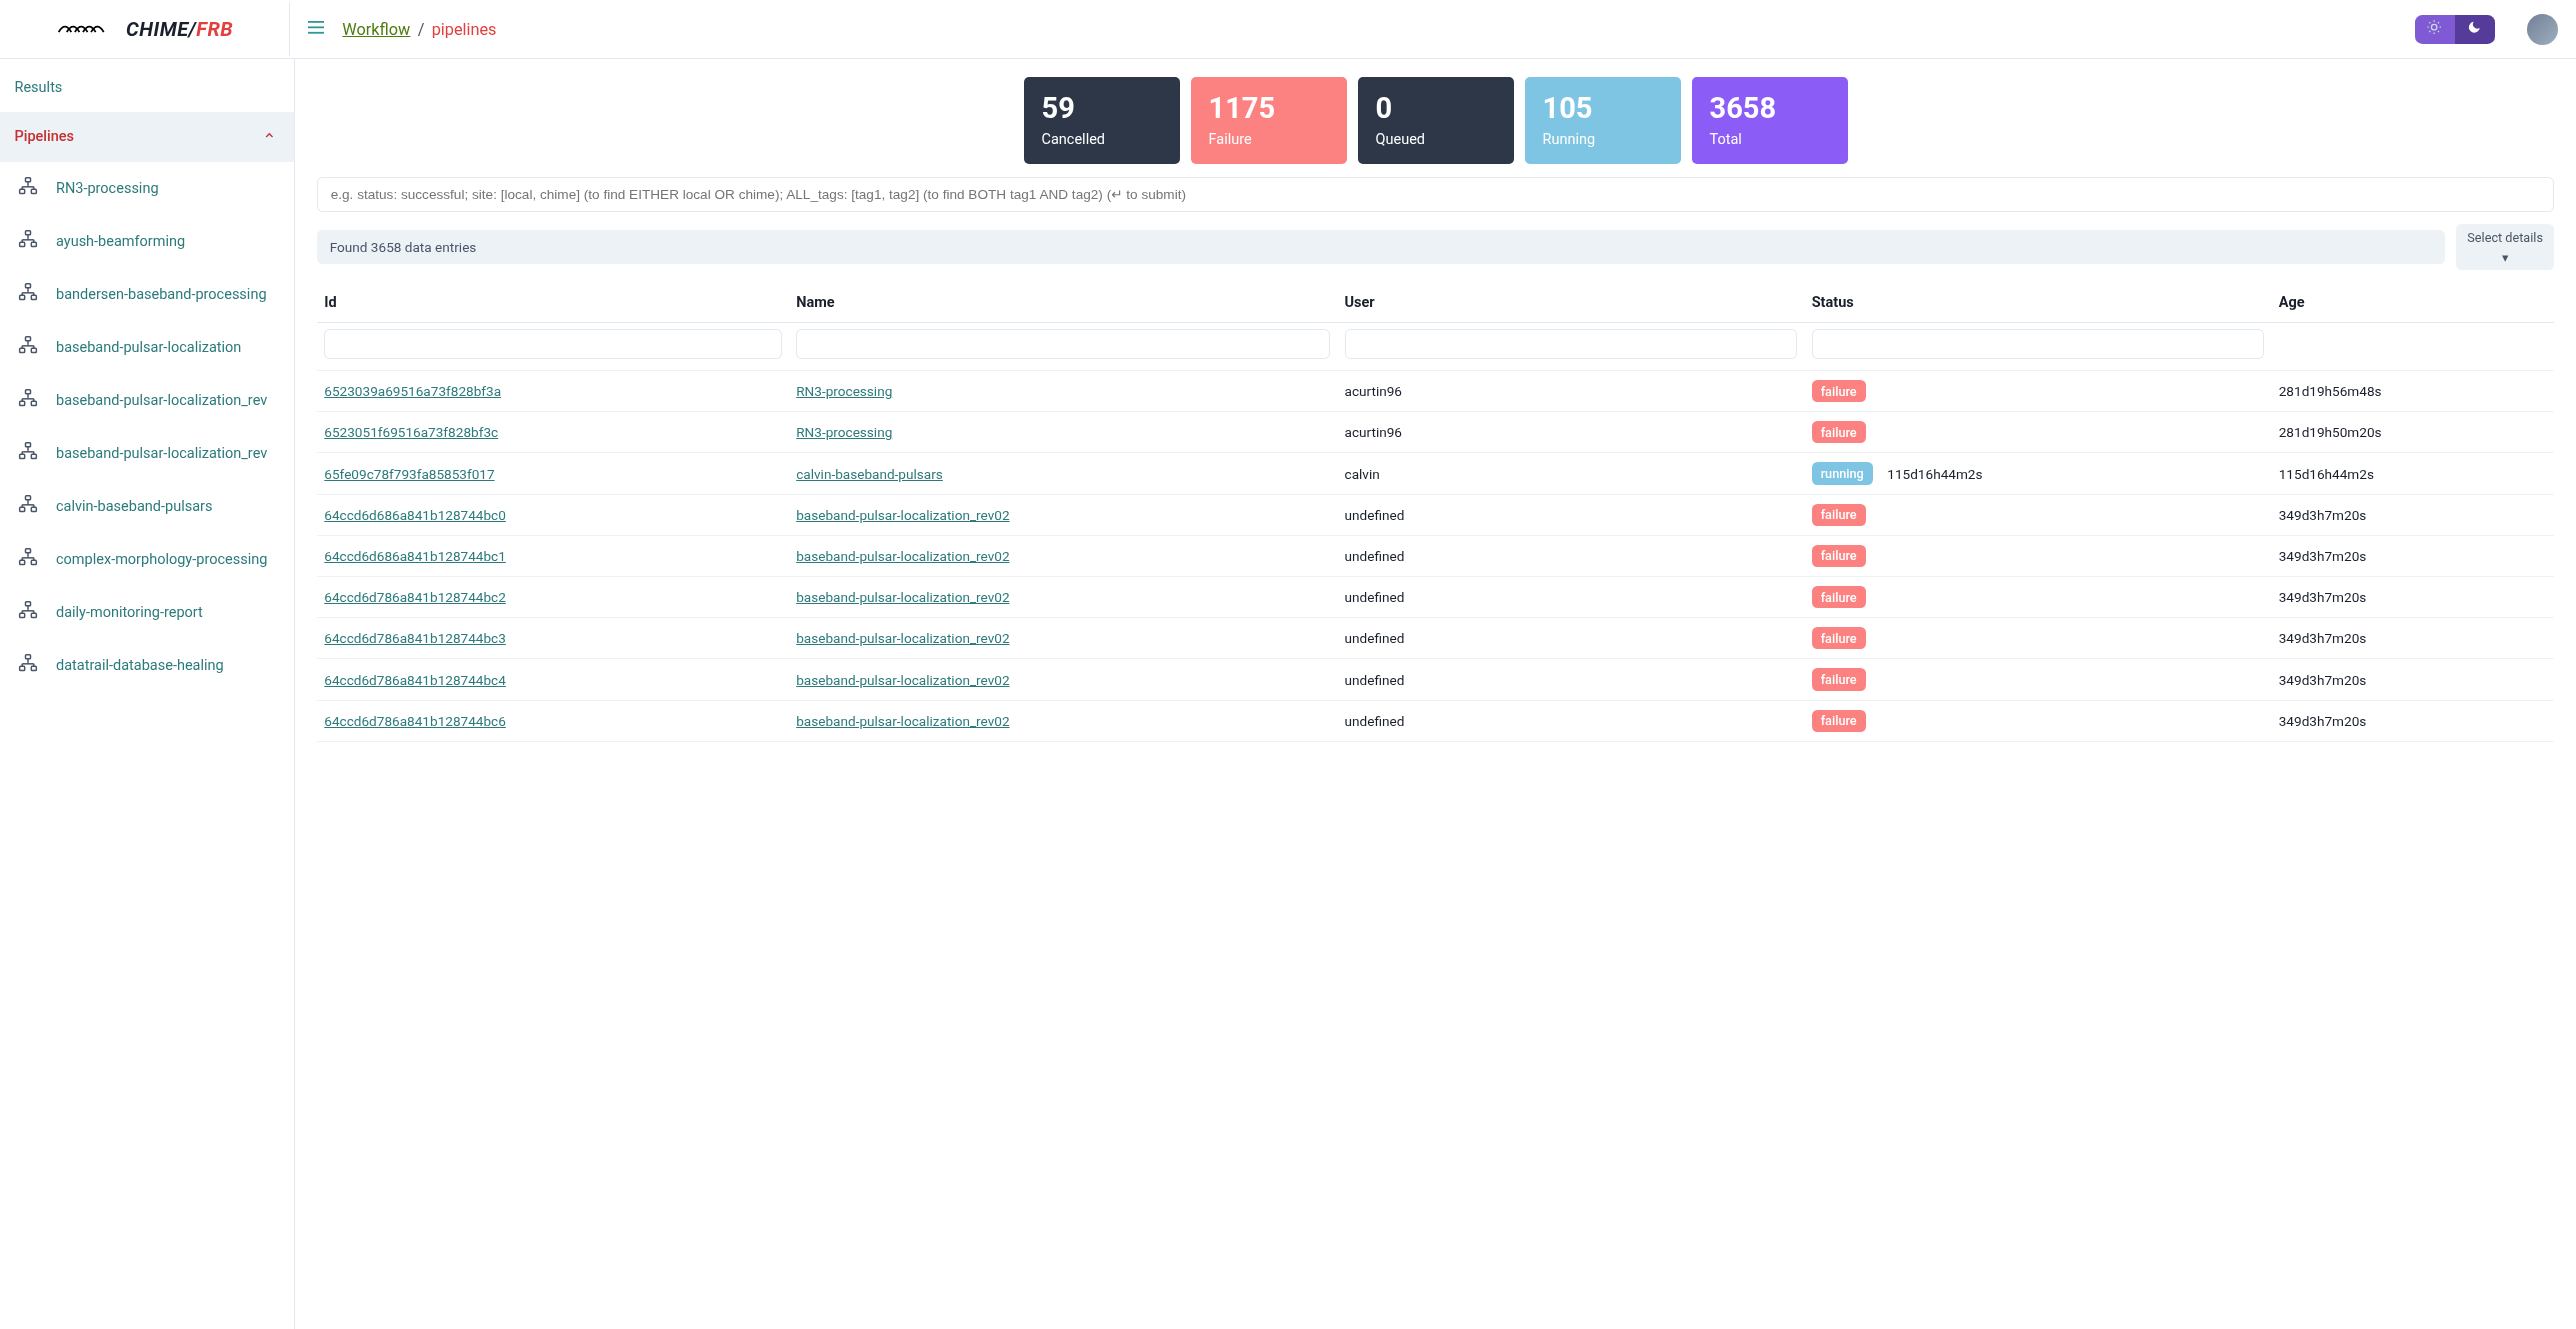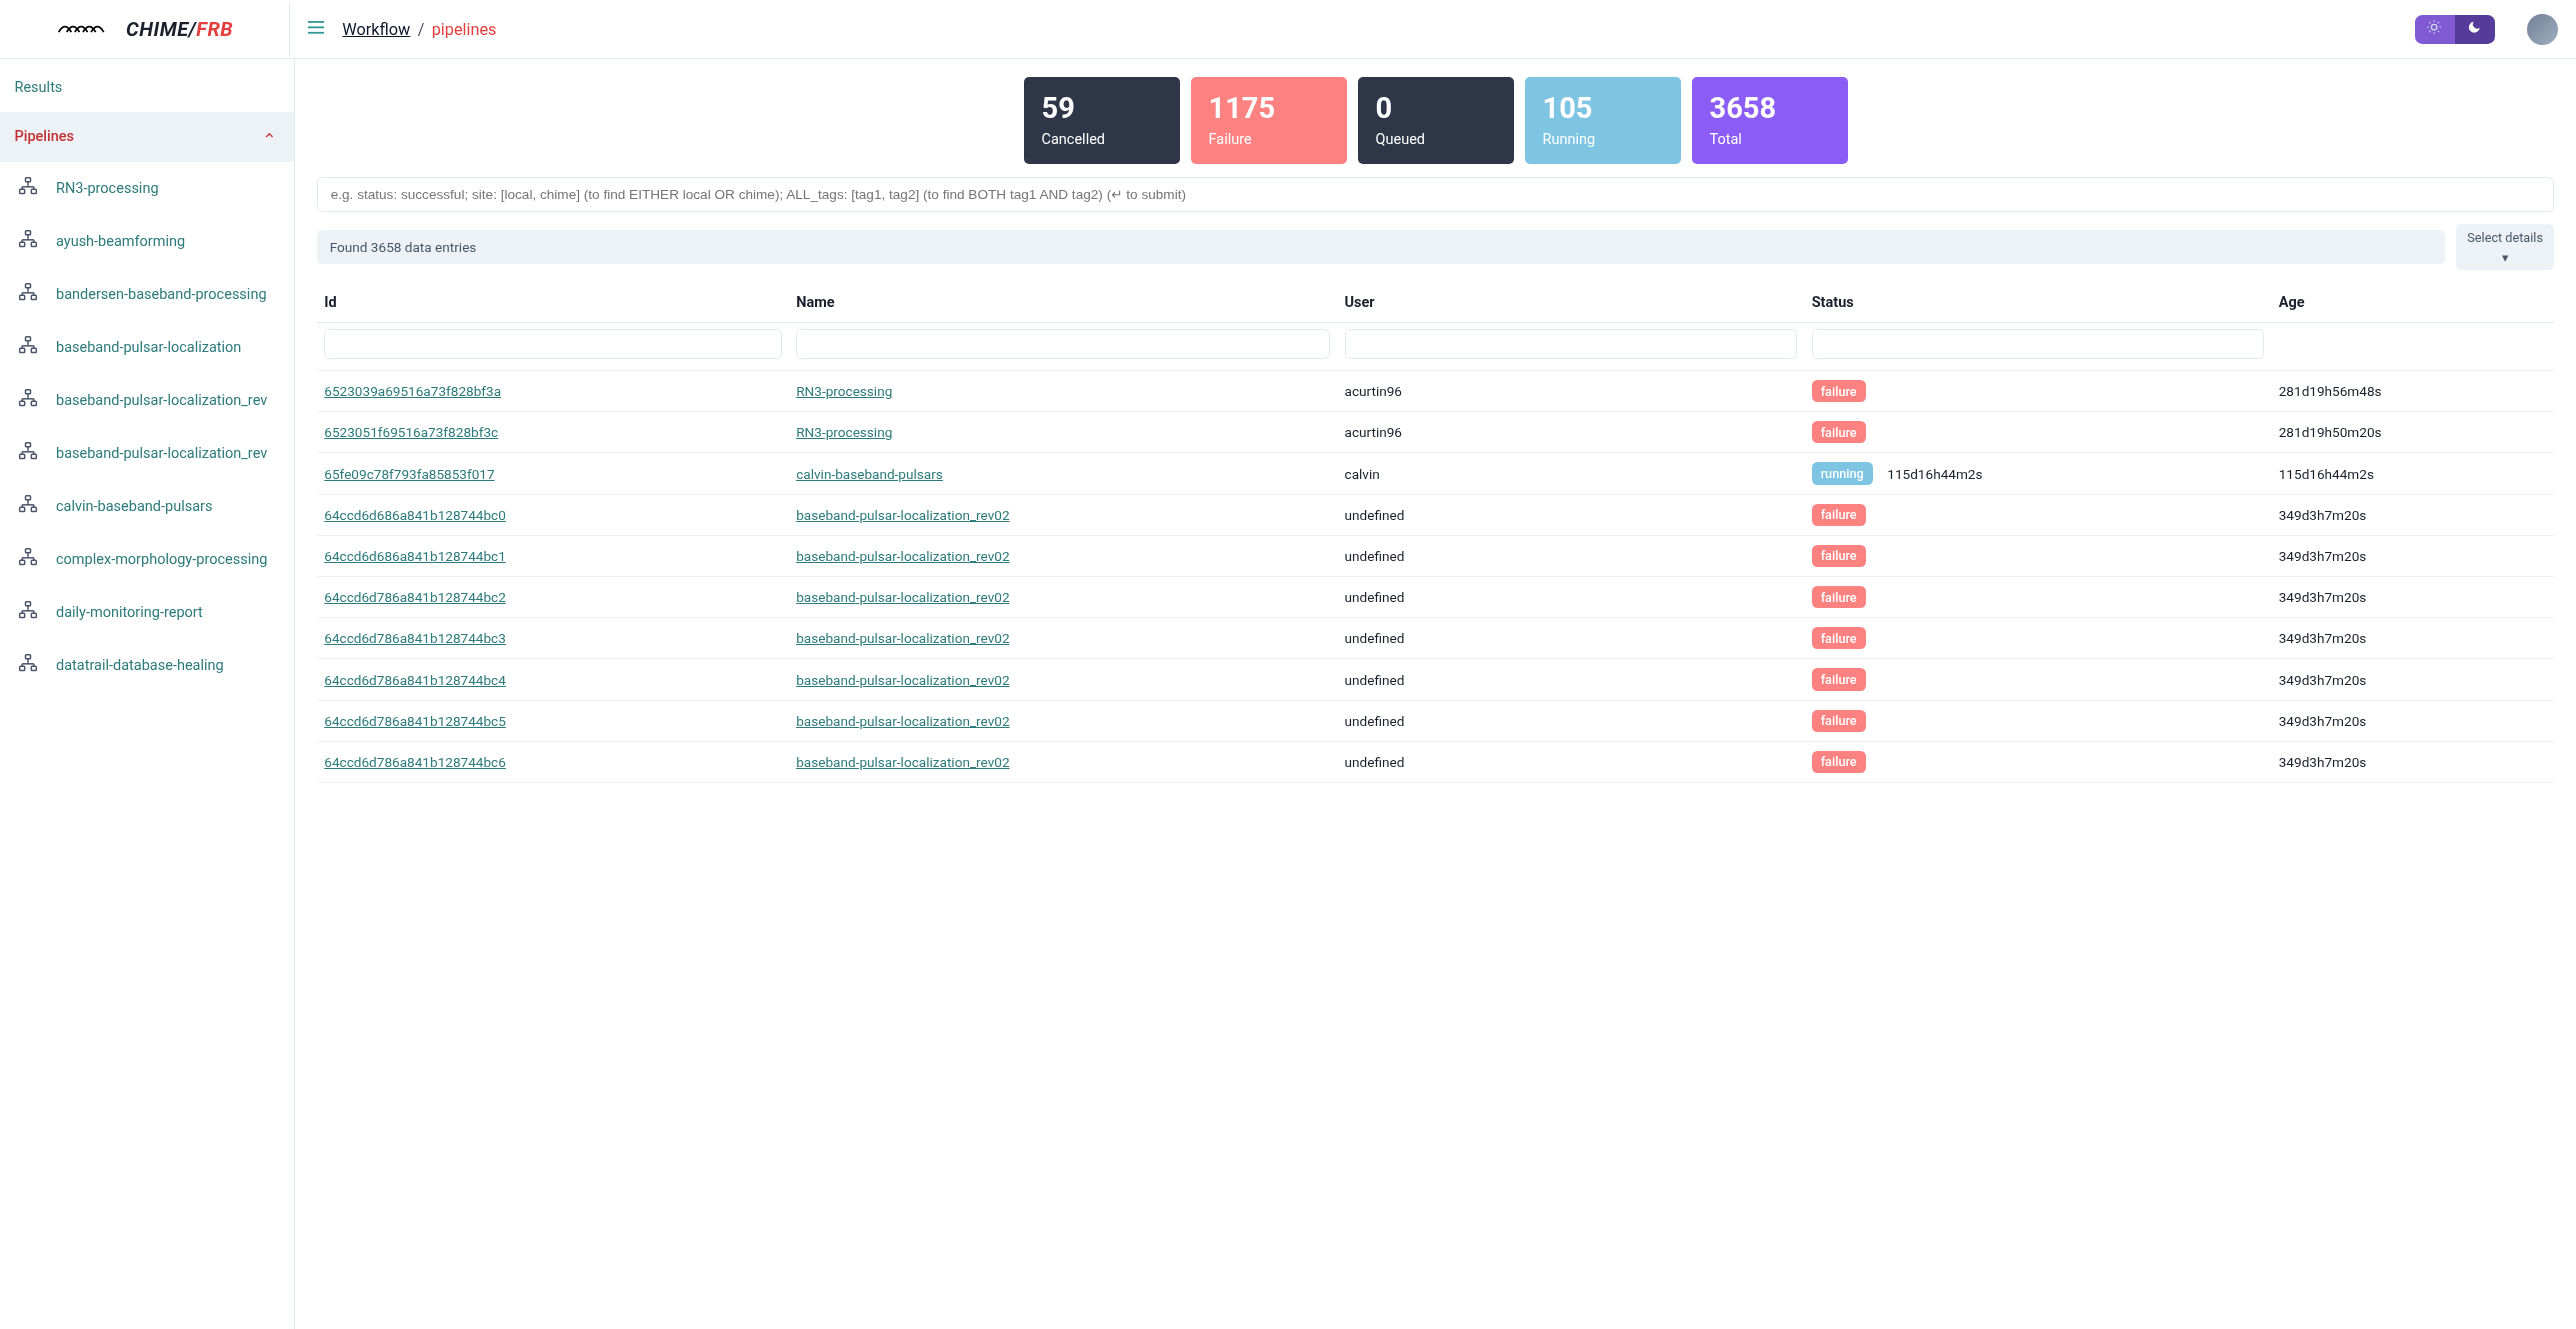--- a/index.html
+++ b/index.html
@@ -8,21 +8,21 @@
     .top-bar { display: flex; align-items: center; height: 59px; border-bottom: 0.9px solid #e2e8f0; padding: 2px 18px; }
     .logo-section { width: 290px; display: flex; align-items: center; justify-content: center; border-right: 0.9px solid #e2e8f0; height: 100%; margin-left: -18px; }
     .logo-text { font-style: italic; font-weight: 700; font-size: 20px; letter-spacing: 0.5px; display: flex; align-items: center; gap: 7.3px; }
     .logo-wave { display: inline-block; }
     .logo-wave svg { width: 63px; height: 25.4px; }
     .logo-frb-bold { font-weight: 700; color: #e53e3e; }
     
     .top-right { display: flex; align-items: center; gap: 18px; padding-left: 18px; flex: 1; }
     .hamburger { color: #319795; cursor: pointer; }
     .breadcrumb { display: flex; align-items: center; gap: 7.3px; font-size: 16.3px; }
-    .breadcrumb-link { color: #0f172a; text-decoration: underline; }
+    .breadcrumb-link { color: #4d7c0f; text-decoration: underline; }
     .breadcrumb-sep { color: #4a5568; }
     .breadcrumb-current { color: #e53e3e; }
     
     .theme-toggle { margin-left: auto; display: flex; border-radius: 7.3px; overflow: hidden; }
     .theme-btn { width: 40px; height: 29px; display: flex; align-items: center; justify-content: center; cursor: pointer; }
     .theme-light { background: #805ad5; color: #cbd5e0; }
     .theme-dark { background: #553c9a; color: #fff; }
     .avatar { width: 31px; height: 31px; border-radius: 50%; background: linear-gradient(135deg, #718096, #a0aec0); margin-left: 14.5px; }
     
     .layout { display: flex; height: calc(100vh - 59px); }
@@ -421,31 +421,20 @@
     <td><a class="link-cell">baseband-pulsar-localization_rev02</a></td>
     <td>undefined</td>
     <td>
               <div class="status-col">
                 <span class="status-badge status-failure">failure</span>
               </div>
             </td>
     <td>349d3h7m20s</td>
           </tr>
           <tr>
-    <td><a class="link-cell">64ccd6d786a841b128744bc5</a></td>
-    <td><a class="link-cell">baseband-pulsar-localization_rev02</a></td>
-    <td>undefined</td>
-    <td>
-              <div class="status-col">
-                <span class="status-badge status-failure">failure</span>
-              </div>
-            </td>
-    <td>349d3h7m20s</td>
-          </tr>
-          <tr>
     <td><a class="link-cell">64ccd6d786a841b128744bc6</a></td>
     <td><a class="link-cell">baseband-pulsar-localization_rev02</a></td>
     <td>undefined</td>
     <td>
               <div class="status-col">
                 <span class="status-badge status-failure">failure</span>
               </div>
             </td>
     <td>349d3h7m20s</td>
           </tr>

